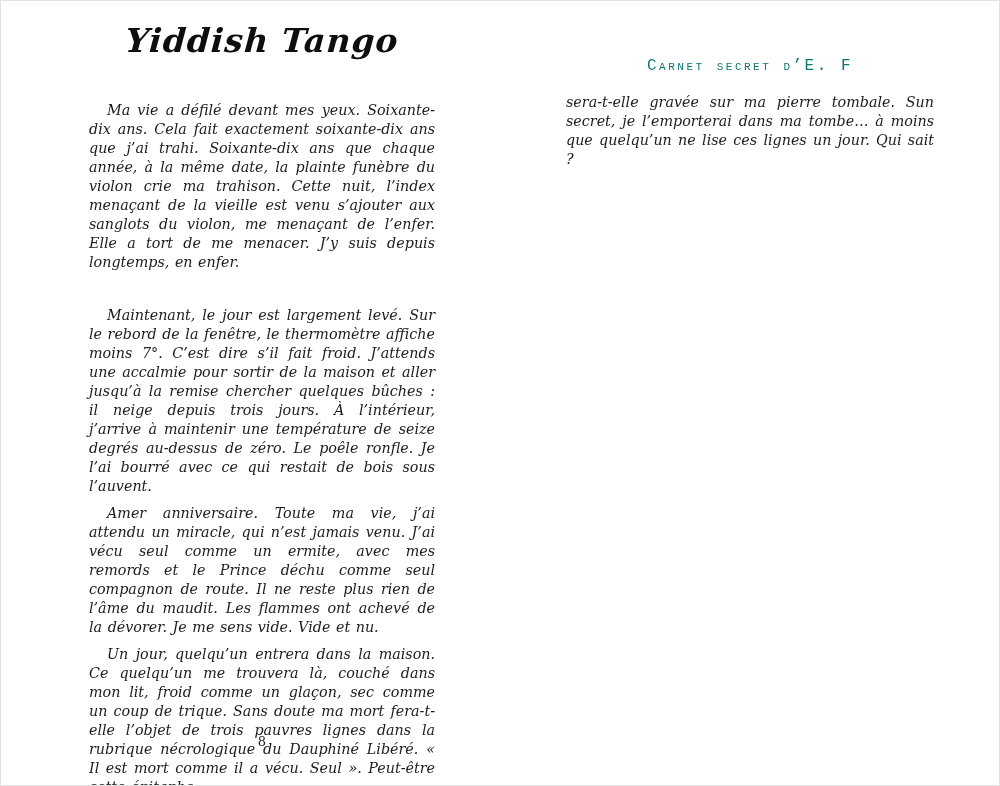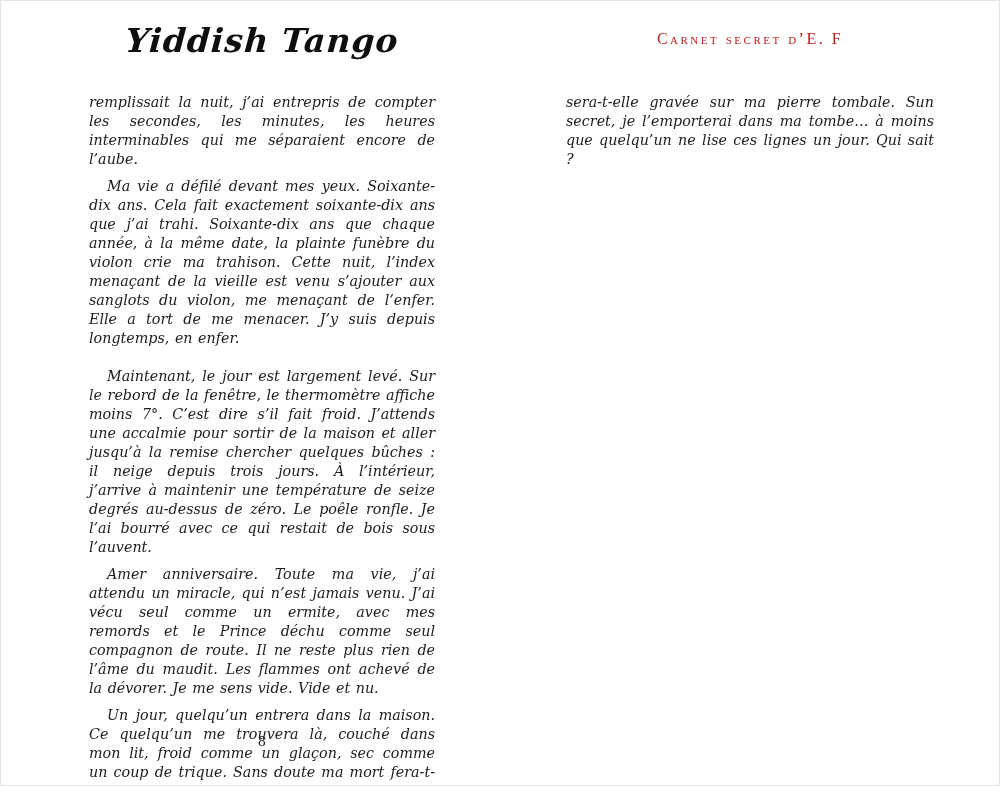--- a/index.html
+++ b/index.html
@@ -28,45 +28,45 @@
     font-size: 33px;
     letter-spacing: 1px;
     color: #0e0e0e;
     transform: skewX(-4deg);
   }
 
   
   .caps-head {
     position: absolute;
     left: 565px;
-    top: 29px;
+    top: 56px;
     width: 368px;
     text-align: center;
-    font-family: Liberation Serif, serif;
+    font-family: Liberation Mono, monospace;
     font-variant: small-caps;
     letter-spacing: 2.5px;
     font-size: 16px;
-    color: #b91c1c;
+    color: #0f766e;
   }
 
   .text-block { position: absolute; top: 92px; }
   .text-block.left-col  { left: 88px;  width: 346px; }
   .text-block.right-col { left: 565px; width: 368px; }
 
   .para {
     font-family: "DejaVu Serif", serif;
     font-style: italic;
     font-size: 14.3px;
     line-height: 19px;
     text-align: justify;
     color: #1c1c1c;
     word-spacing: 1px;
   }
   .para.indent { text-indent: 18px; margin-top: 8px; }
-  .para.gap { margin-top: 19px; }
+  .para.gap { margin-top: 34px; }
 
   .page-number {
     position: absolute;
     left: 88px;
     top: 733px;
     width: 346px;
     text-align: center;
     font-family: "DejaVu Serif", serif;
     font-size: 13px;
     color: #222222;
@@ -74,21 +74,20 @@
 </style>
 </head>
 <body>
 
 <div class="spread">
 
   <div>
     <div class="script-head">Yiddish Tango</div>
 
     <div class="text-block left-col">
-      <p class="para">remplissait la nuit, j’ai entrepris de compter les secondes, les minutes, les heures interminables qui me séparaient encore de l’aube.</p>
       <p class="para indent">Ma vie a défilé devant mes yeux. Soixante-dix ans. Cela fait exactement soixante-dix ans que j’ai trahi. Soixante-dix ans que chaque année, à la même date, la plainte funèbre du violon crie ma trahison. Cette nuit, l’index menaçant de la vieille est venu s’ajouter aux sanglots du violon, me menaçant de l’enfer. Elle a tort de me menacer. J’y suis depuis longtemps, en enfer.</p>
       <p class="para indent gap">Maintenant, le jour est largement levé. Sur le rebord de la fenêtre, le thermomètre affiche moins 7°. C’est dire s’il fait froid. J’attends une accalmie pour sortir de la maison et aller jusqu’à la remise chercher quelques bûches : il neige depuis trois jours. À l’intérieur, j’arrive à maintenir une température de seize degrés au-dessus de zéro. Le poêle ronfle. Je l’ai bourré avec ce qui restait de bois sous l’auvent.</p>
       <p class="para indent">Amer anniversaire. Toute ma vie, j’ai attendu un miracle, qui n’est jamais venu. J’ai vécu seul comme un ermite, avec mes remords et le Prince déchu comme seul compagnon de route. Il ne reste plus rien de l’âme du maudit. Les flammes ont achevé de la dévorer. Je me sens vide. Vide et nu.</p>
       <p class="para indent">Un jour, quelqu’un entrera dans la maison. Ce quelqu’un me trouvera là, couché dans mon lit, froid comme un glaçon, sec comme un coup de trique. Sans doute ma mort fera-t-elle l’objet de trois pauvres lignes dans la rubrique nécrologique du Dauphiné Libéré. « Il est mort comme il a vécu. Seul ». Peut-être cette épitaphe</p>
     </div>
 
     <div class="page-number">8</div>
   </div>
 
   <div>

